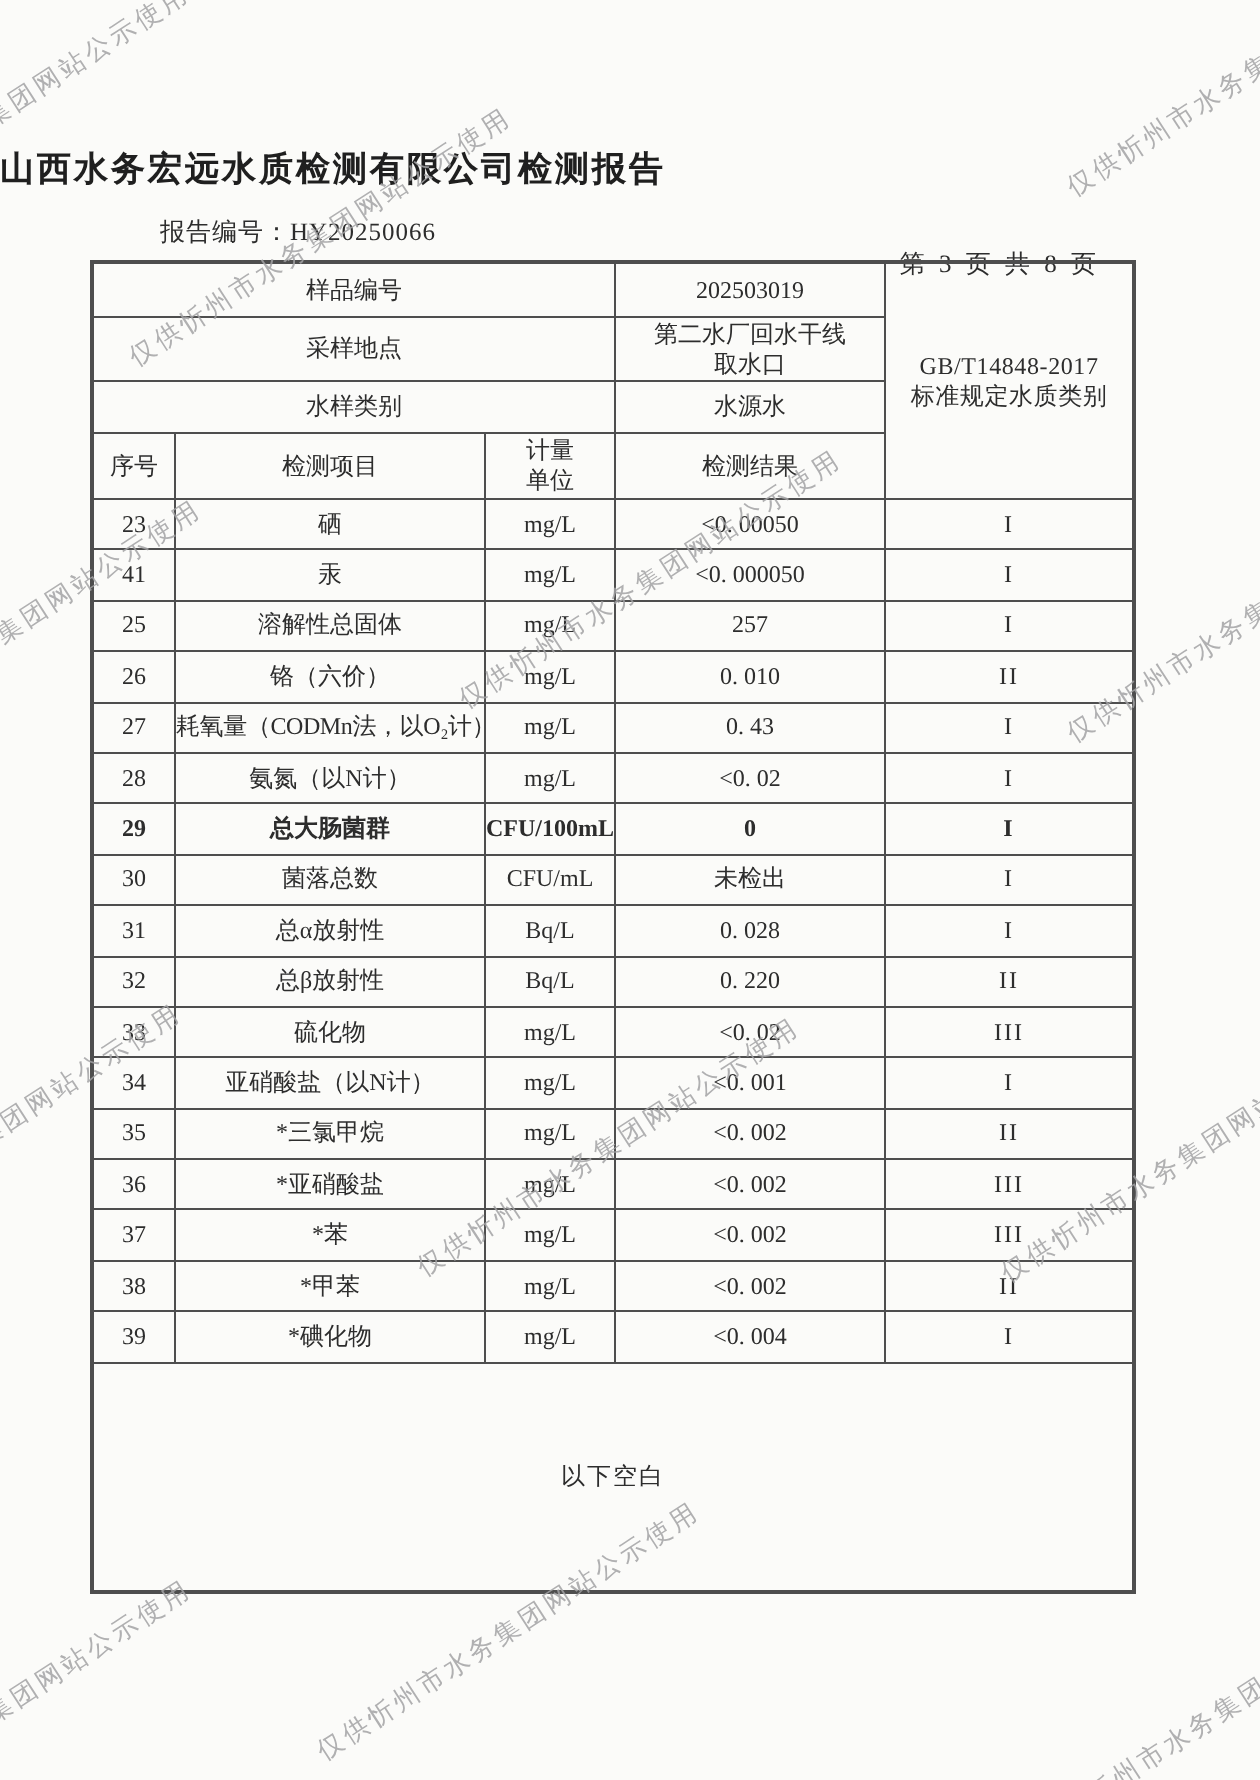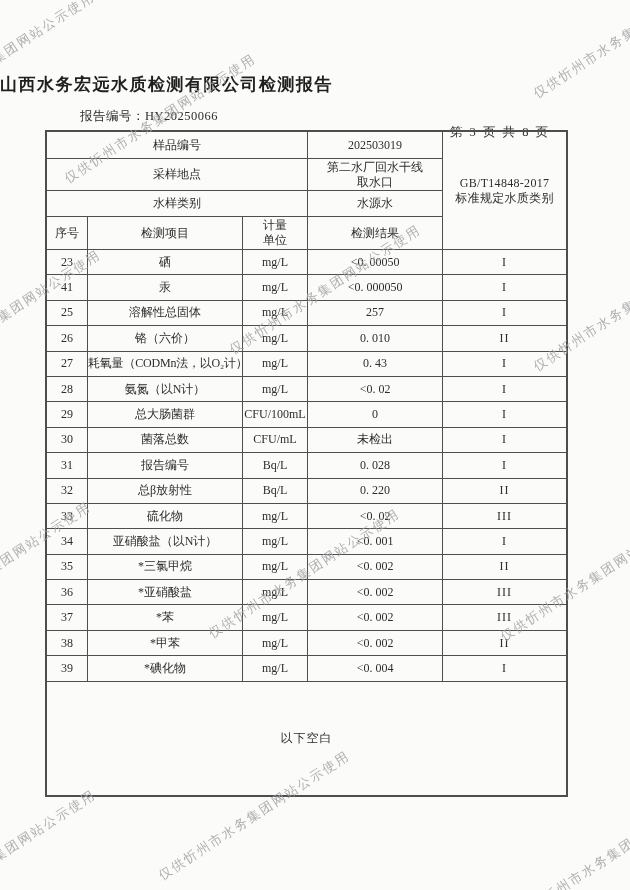--- a/index.html
+++ b/index.html
@@ -146,37 +146,37 @@
           <td class="num">0. 43</td>
           <td class="grade">I</td>
         </tr>
     <tr style="height:25.4px;">
           <td class="num">28</td>
           <td class="item">氨氮（以N计）</td>
           <td>mg/L</td>
           <td class="num">&lt;0. 02</td>
           <td class="grade">I</td>
         </tr>
-    <tr style="height:25.4px;">
+    <tr style="height:25.4px;font-weight:bold;">
           <td class="num">29</td>
           <td class="item">总大肠菌群</td>
           <td>CFU/100mL</td>
           <td class="num">0</td>
           <td class="grade">I</td>
         </tr>
     <tr style="height:25.4px;">
           <td class="num">30</td>
           <td class="item">菌落总数</td>
           <td>CFU/mL</td>
           <td class="num">未检出</td>
           <td class="grade">I</td>
         </tr>
     <tr style="height:25.4px;">
           <td class="num">31</td>
-          <td class="item">报告编号</td>
+          <td class="item">总α放射性</td>
           <td>Bq/L</td>
           <td class="num">0. 028</td>
           <td class="grade">I</td>
         </tr>
     <tr style="height:25.4px;">
           <td class="num">32</td>
           <td class="item">总β放射性</td>
           <td>Bq/L</td>
           <td class="num">0. 220</td>
           <td class="grade">II</td>

